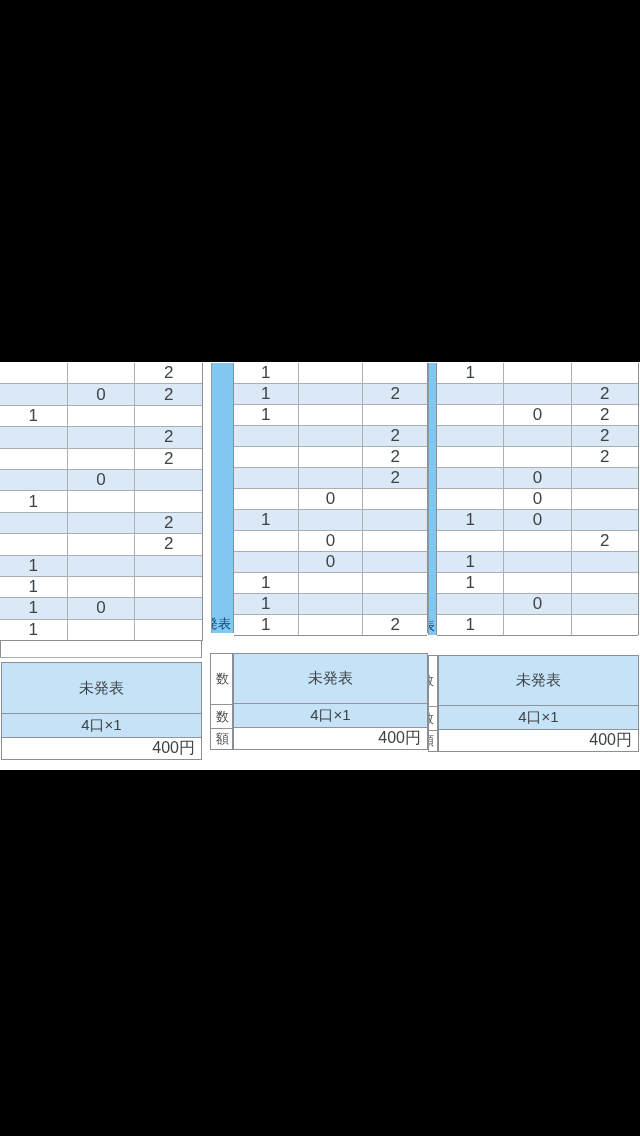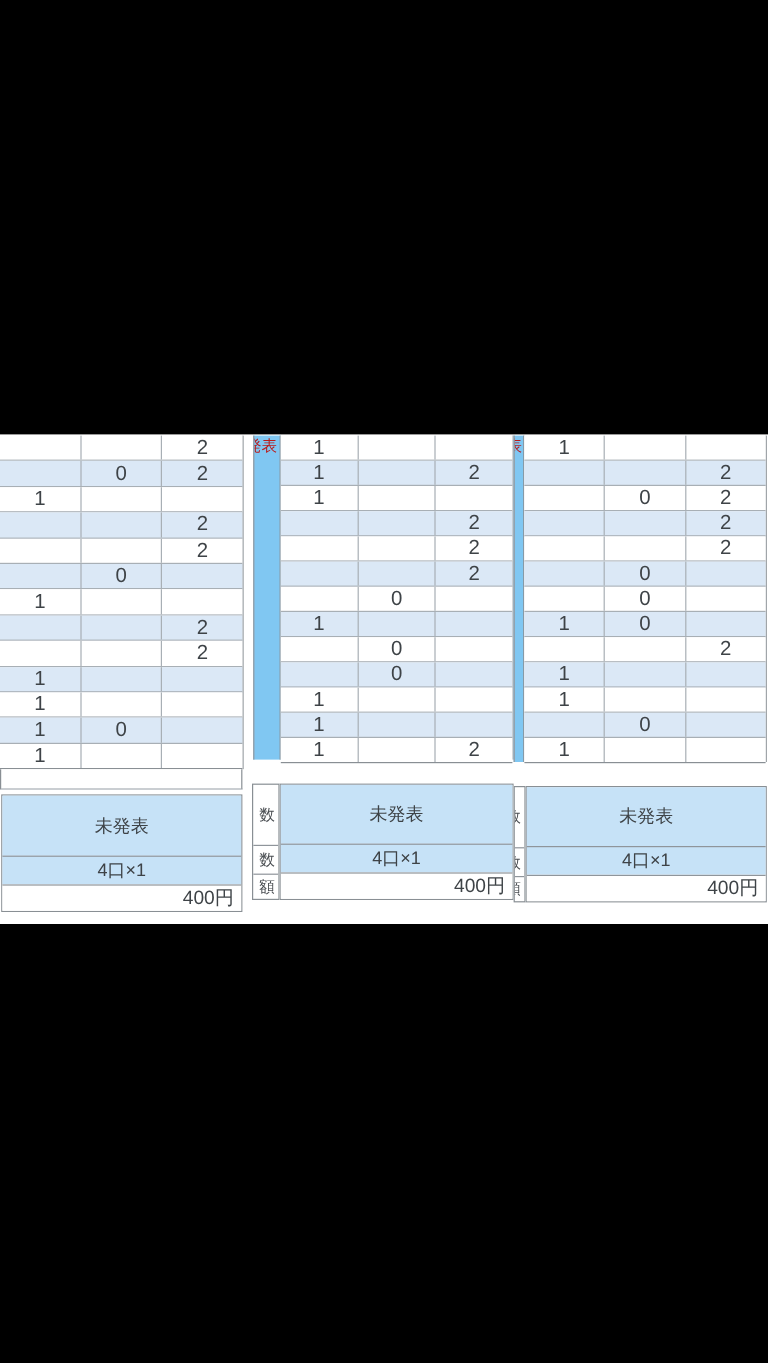--- a/index.html
+++ b/index.html
@@ -19,22 +19,22 @@
   .grow{flex:1;display:flex;border-bottom:1px solid #a8afb5;background:#fff;}
   .grow:nth-child(even){background:#dbe8f6;}
   .grow:last-child{border-bottom:1px solid #898f94;}
   .gcell{flex:1;display:flex;align-items:center;justify-content:center;
          border-right:1px solid #a8afb5;font-size:17px;color:#3e4347;}
   .gcell:last-child{border-right:none;}
 
   
   .vbar{position:absolute;box-sizing:border-box;background:#80c7f2;
         border-left:1px solid #94999e;border-right:1px solid #898f94;
-        display:flex;align-items:flex-start;justify-content:flex-end;
-        overflow:hidden;font-size:13px;color:#b91c1c;white-space:nowrap;}
+        display:flex;align-items:flex-end;justify-content:flex-end;
+        overflow:hidden;font-size:13px;color:#0c4a6e;white-space:nowrap;}
   .vb2{left:211px;top:1px;width:23px;height:270px;padding-right:2px;}
   .vb3{left:428px;top:1px;width:9px;height:272px;padding-right:1px;}
 
   
   .band1{position:absolute;left:0;top:279px;width:202px;height:17px;box-sizing:border-box;
          background:#fff;border-left:1px solid #898f94;border-right:1px solid #898f94;
          border-bottom:1px solid #a8afb5;}
 
   
   .footer{position:absolute;box-sizing:border-box;border:1px solid #898f94;

